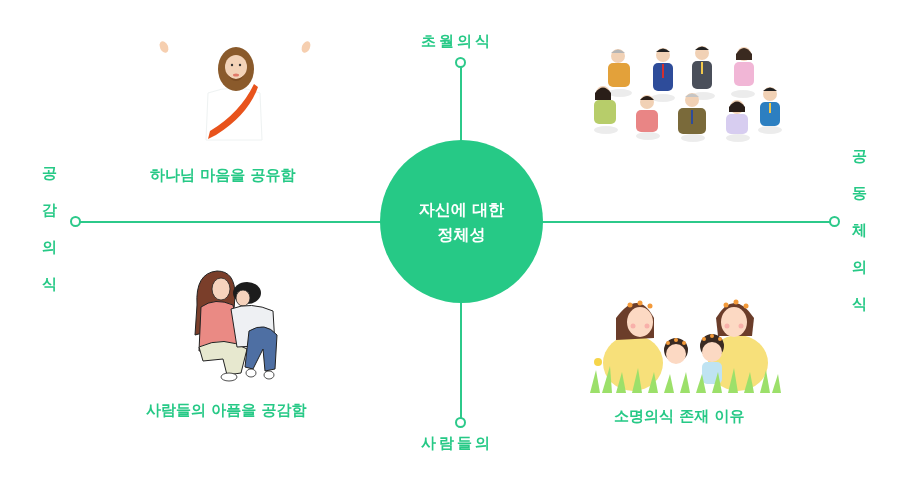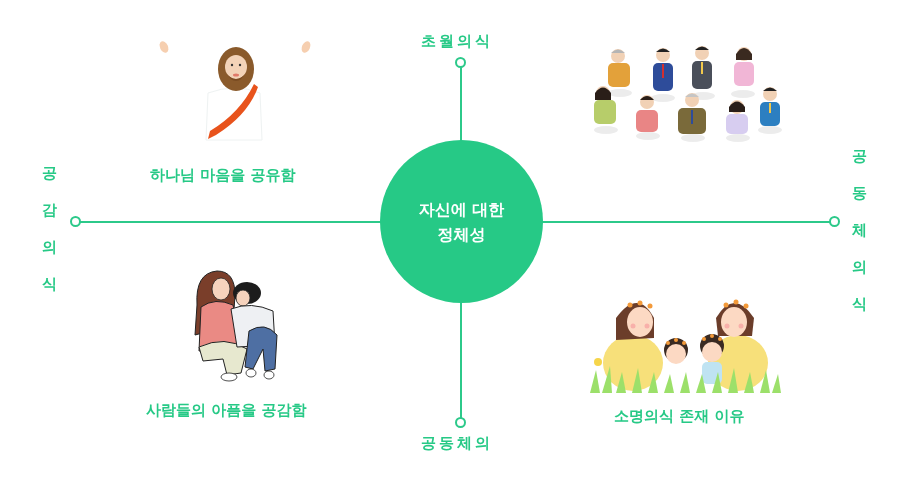--- a/index.html
+++ b/index.html
@@ -26,21 +26,21 @@
   <div class="line" style="left:460px; top:302px; width:2px; height:116px;"></div>
   <div class="line" style="left:78px; top:221px; width:303px; height:2px;"></div>
   <div class="line" style="left:542px; top:221px; width:288px; height:2px;"></div>
 
   <div class="dot" style="left:455px; top:57px;"></div>
   <div class="dot" style="left:455px; top:417px;"></div>
   <div class="dot" style="left:70px; top:216px;"></div>
   <div class="dot" style="left:829px; top:216px;"></div>
 
   <div class="axis-label" style="left:421px; top:32px;">초월의식</div>
-  <div class="axis-label" style="left:421px; top:434px;">공동체의</div>
+  <div class="axis-label" style="left:421px; top:434px;">사람들의</div>
 
   <div class="vlabel" style="left:42px; top:163px;">
     <span>공</span>
     <span>감</span>
     <span>의</span>
     <span>식</span>
   </div>
   <div class="vlabel" style="left:852px; top:146px;">
     <span>공</span>
     <span>동</span>

